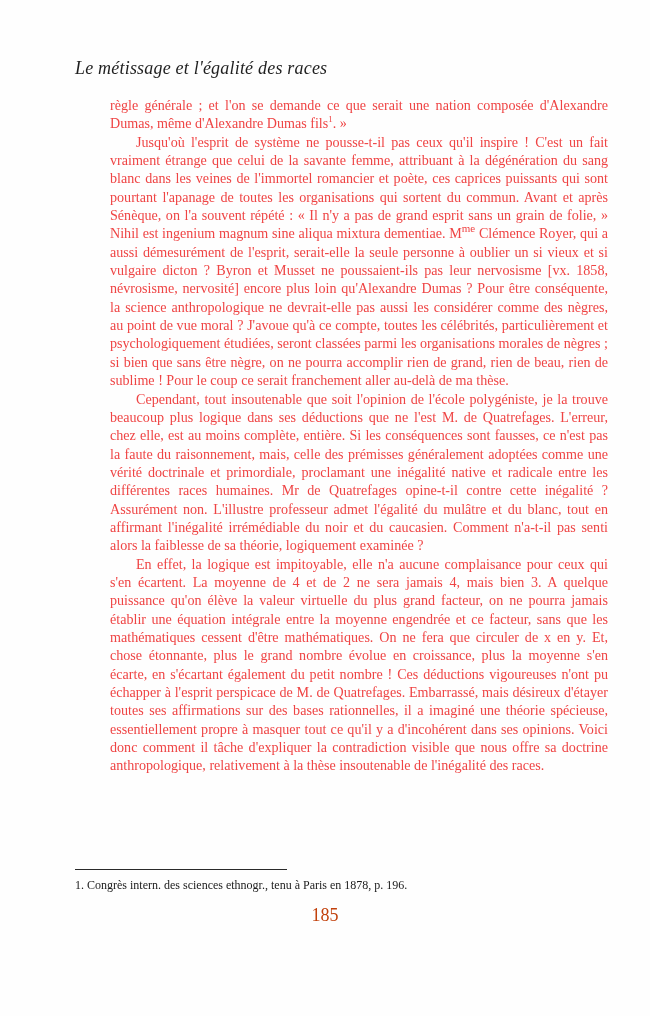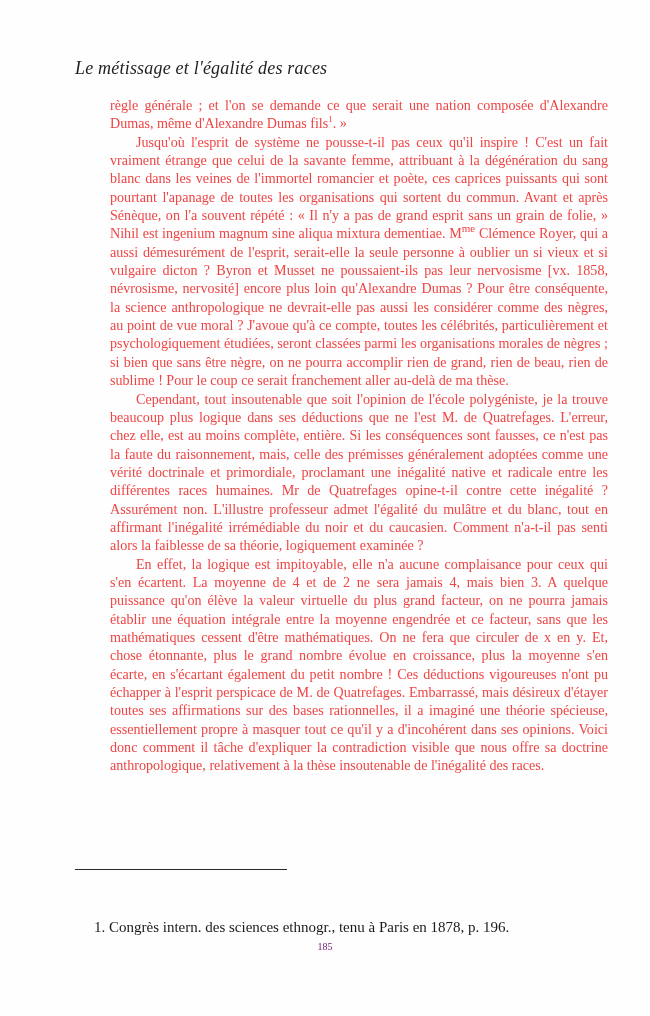--- a/index.html
+++ b/index.html
@@ -66,35 +66,34 @@
     position: absolute;
     left: 75px;
     top: 869px;
     width: 212px;
     height: 1px;
     background: #2a2a2a;
   }
   .footnote {
     position: absolute;
     left: 75px;
-    top: 920px;
+    top: 878px;
     width: 498px;
-    font-size: 15px;
+    font-size: 12px;
     line-height: 14px;
     color: #1a1a1a;
-    margin-left: 19px;
   }
   .folio {
     position: absolute;
     left: 0;
-    top: 941px;
+    top: 905px;
     width: 650px;
     text-align: center;
-    font-size: 10px;
-    color: #701a75;
+    font-size: 18px;
+    color: #c2410c;
   }
 </style>
 </head>
 <body>
 
 <div class="page">
 
   <div class="running-head">Le métissage et l'égalité des races</div>
 
   <div class="text-block">

